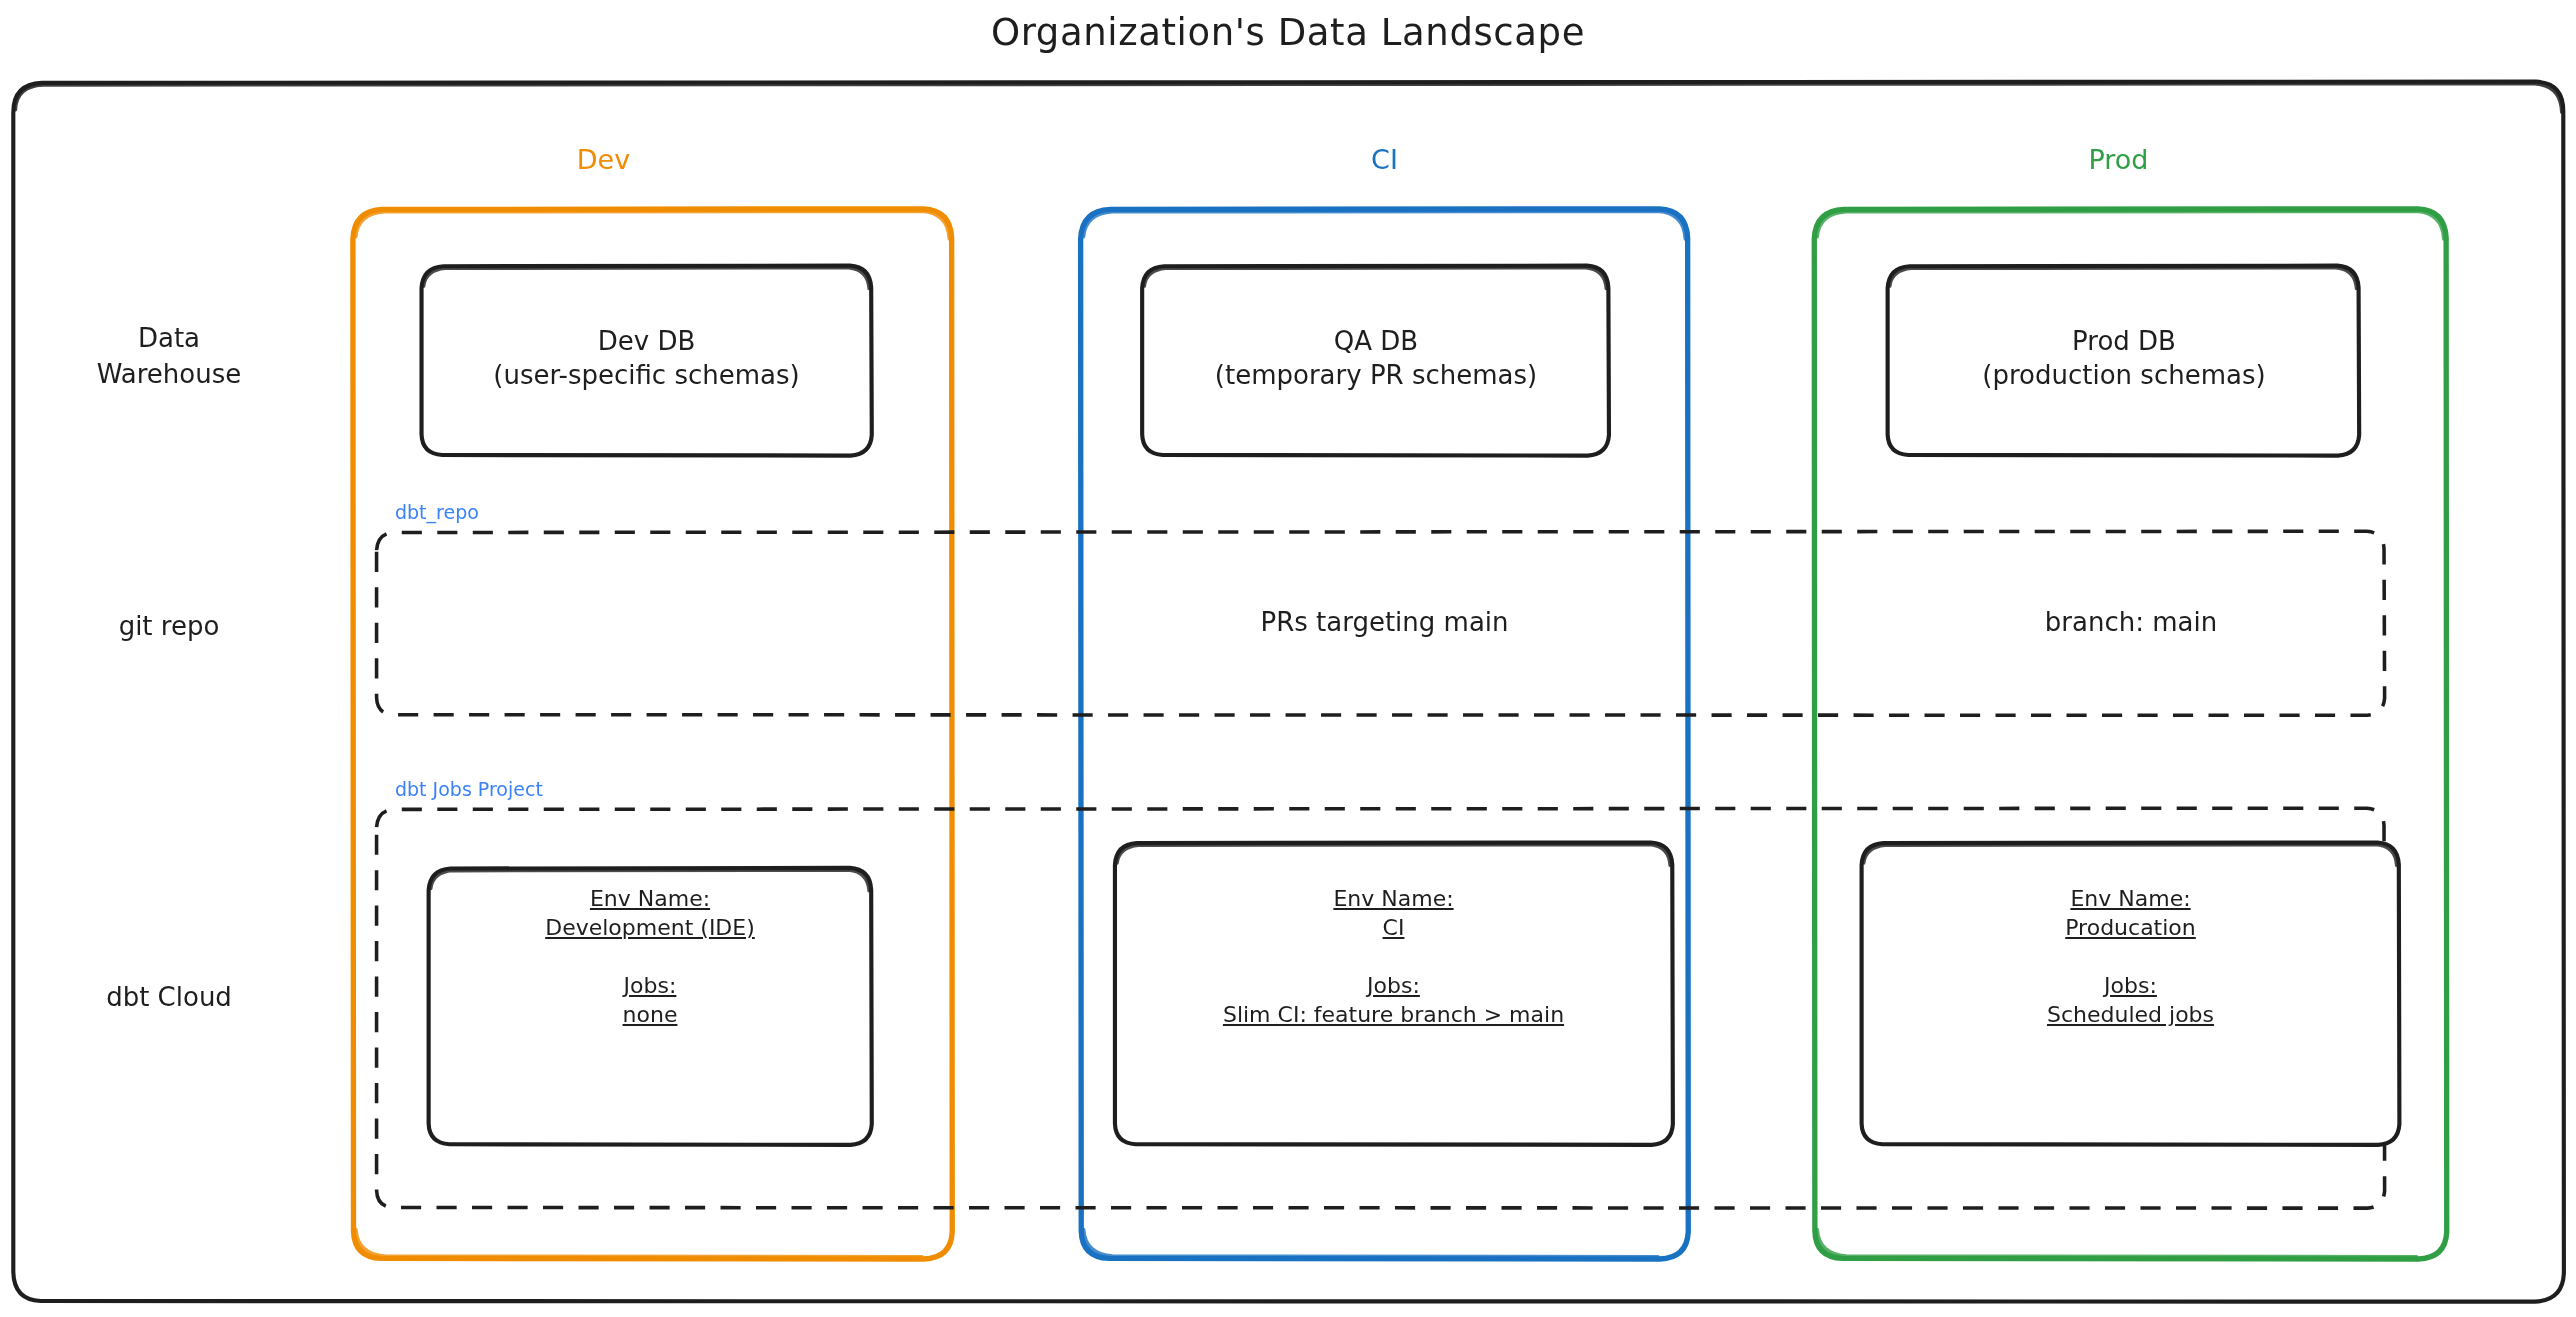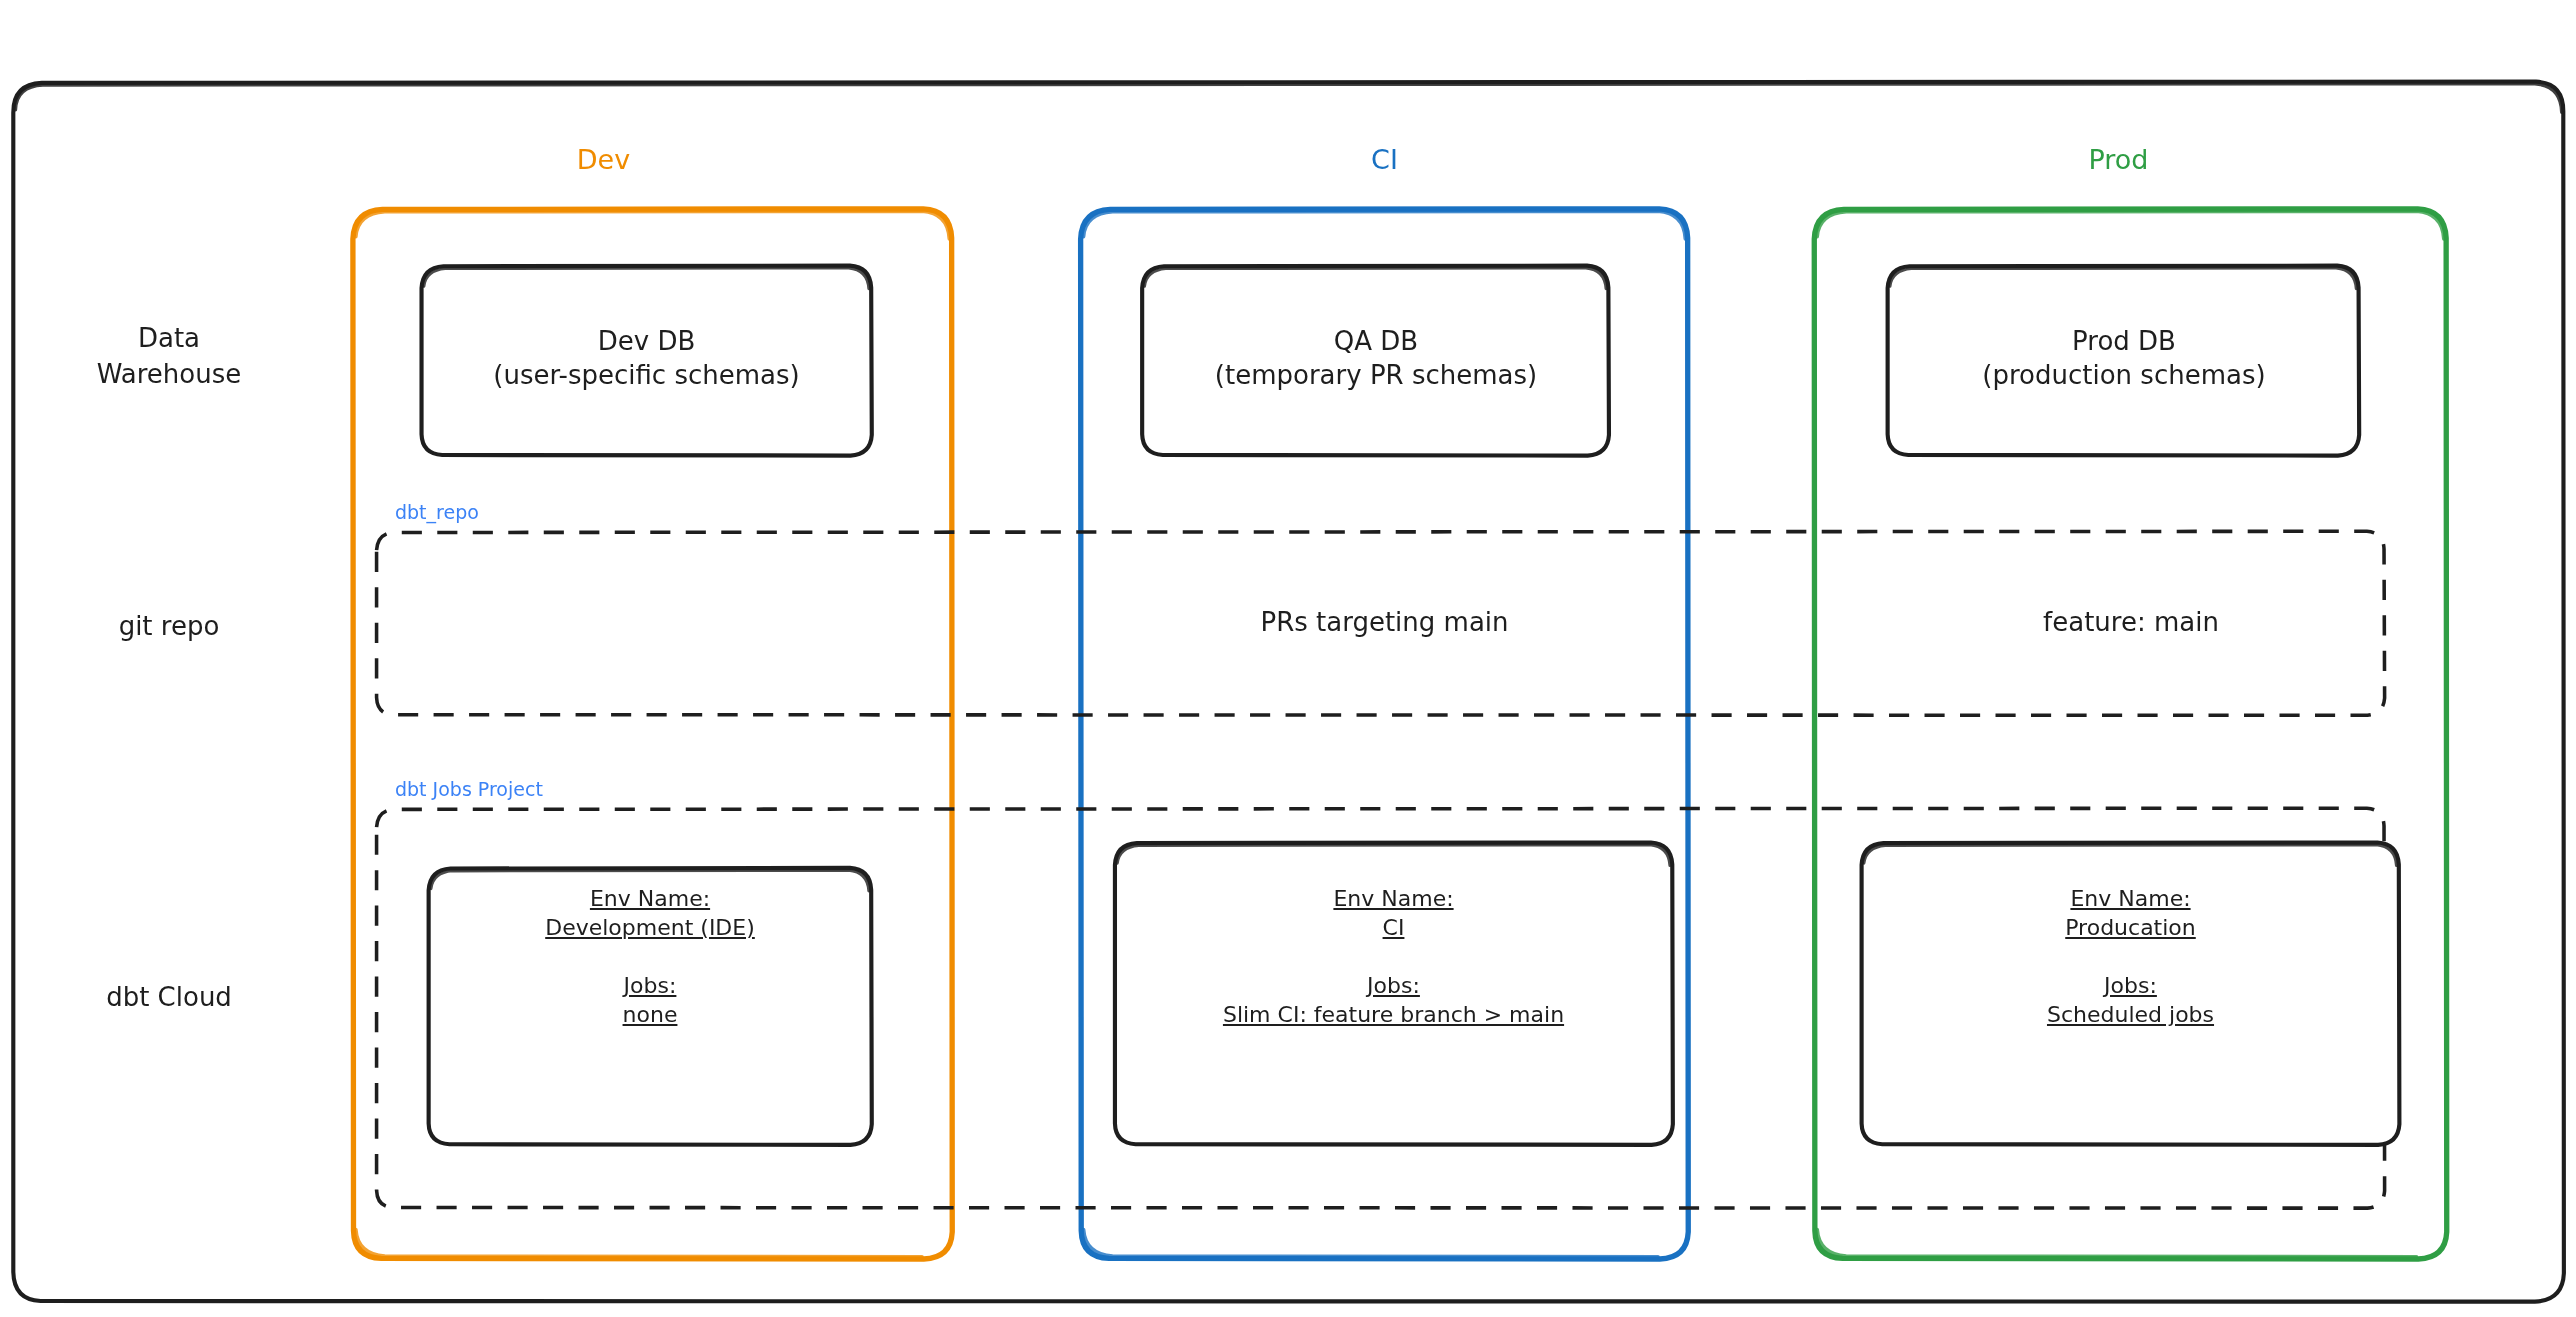--- a/index.html
+++ b/index.html
@@ -83,20 +83,21 @@
     text-decoration: underline;
   }
 
   .spacer-line { display: block; height: 1.32em; }
 </style>
 </head>
 <body>
 
 <div id="canvas">
 
+  <div id="diagram-title">Organization's Data Landscape</div>
 
   <svg id="sketch-layer" viewBox="0 0 4353 2226">
 
     <g>
       <path d="M 22 190 Q 22 142 70 140 L 4286 138 Q 4332 140 4332 188 L 4333 2152 Q 4331 2198 4284 2200 L 68 2199 Q 23 2197 22 2150 Z" fill="none" stroke="#1e1e1e" stroke-width="7" stroke-linecap="round" stroke-linejoin="round"></path>
       <path d="M 26 186 Q 27 146 72 144 L 4284 142 Q 4328 145 4329 190" fill="none" stroke="#1e1e1e" stroke-width="5" stroke-linecap="round" stroke-linejoin="round" opacity="0.85"></path>
     </g>
 
     <g>
       <path d="M 596 404 Q 598 356 646 354 L 1560 353 Q 1606 355 1608 402 L 1609 2082 Q 1607 2126 1561 2128 L 644 2127 Q 598 2125 597 2080 Z" fill="none" stroke="#f08c00" stroke-width="9" stroke-linecap="round" stroke-linejoin="round"></path>
@@ -168,21 +169,21 @@
   <div class="txt group-label" style="left:395px; top:500px; width:414px;">dbt_repo</div>
   <div class="txt group-label" style="left:395px; top:777px; width:533px;">dbt Jobs Project</div>
 
   <div class="txt box-text" style="left:421px; top:324px; width:451px;"><span>Dev DB</span><br><span>(user-specific schemas)</span></div>
 
   <div class="txt box-text" style="left:1888px; top:324px; width:472px;"><span>Prod DB</span><br><span>(production schemas)</span></div>
 
   <div class="txt box-text" style="left:1142px; top:324px; width:468px;"><span>QA DB</span><br><span>(temporary PR schemas)</span></div>
 
   <div class="txt box-text" style="left:1081px; top:605px; width:607px;">PRs targeting main</div>
-  <div class="txt box-text" style="left:1815px; top:605px; width:632px;">feature: main</div>
+  <div class="txt box-text" style="left:1815px; top:605px; width:632px;">branch: main</div>
 
   <div class="txt cloud-box-text" style="left:428px; top:884px; width:444px;"><span>Env Name:</span><br><span>Development (IDE)</span><span class="spacer-line"></span><span>Jobs:</span><br><span>none</span></div>
 
   <div class="txt cloud-box-text" style="left:1115px; top:884px; width:557px;"><span>Env Name:</span><br><span>CI</span><span class="spacer-line"></span><span>Jobs:</span><br><span>Slim CI: feature branch &gt; main</span></div>
 
   <div class="txt cloud-box-text" style="left:1862px; top:884px; width:537px;"><span>Env Name:</span><br><span>Producation</span><span class="spacer-line"></span><span>Jobs:</span><br><span>Scheduled jobs</span></div>
 
 </div>
 
 

